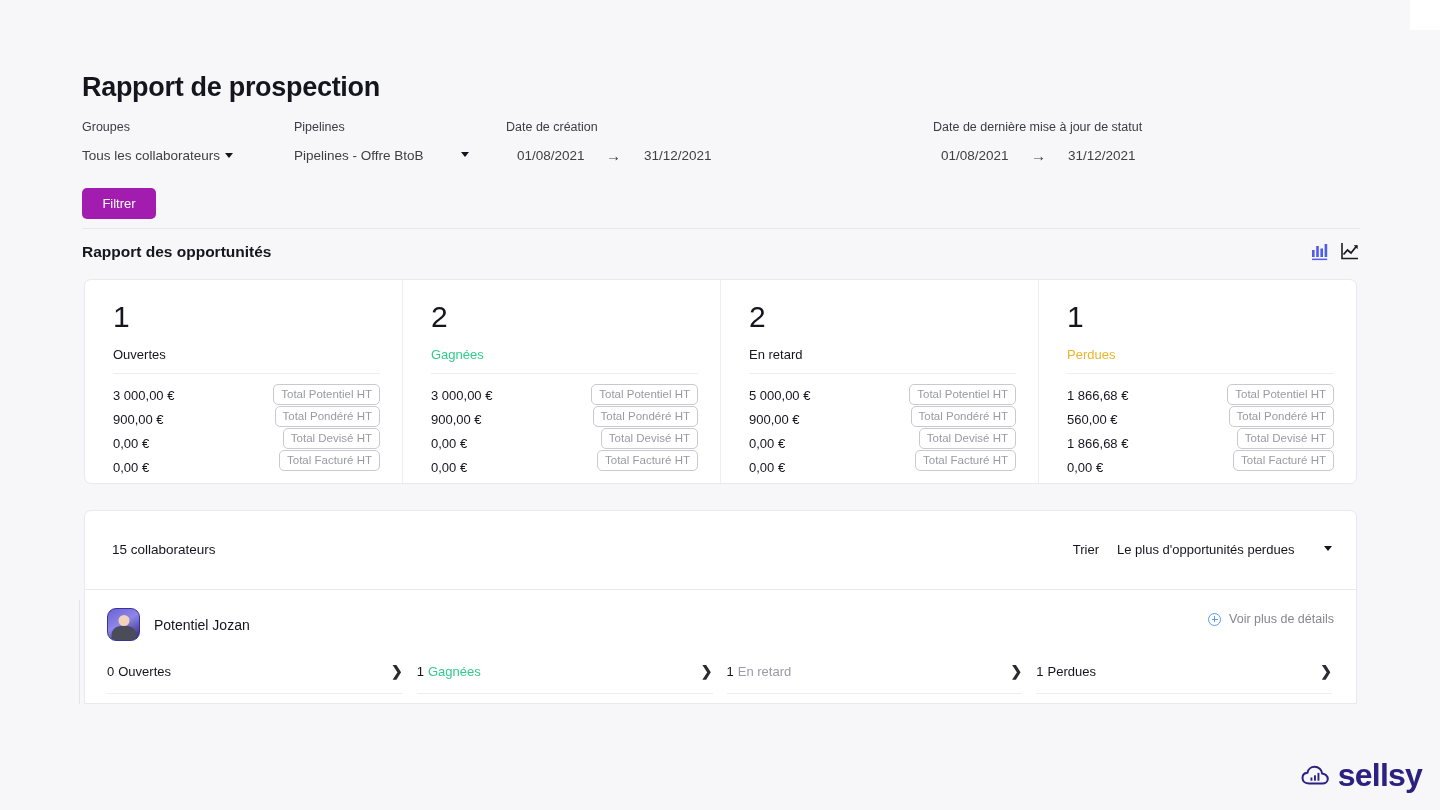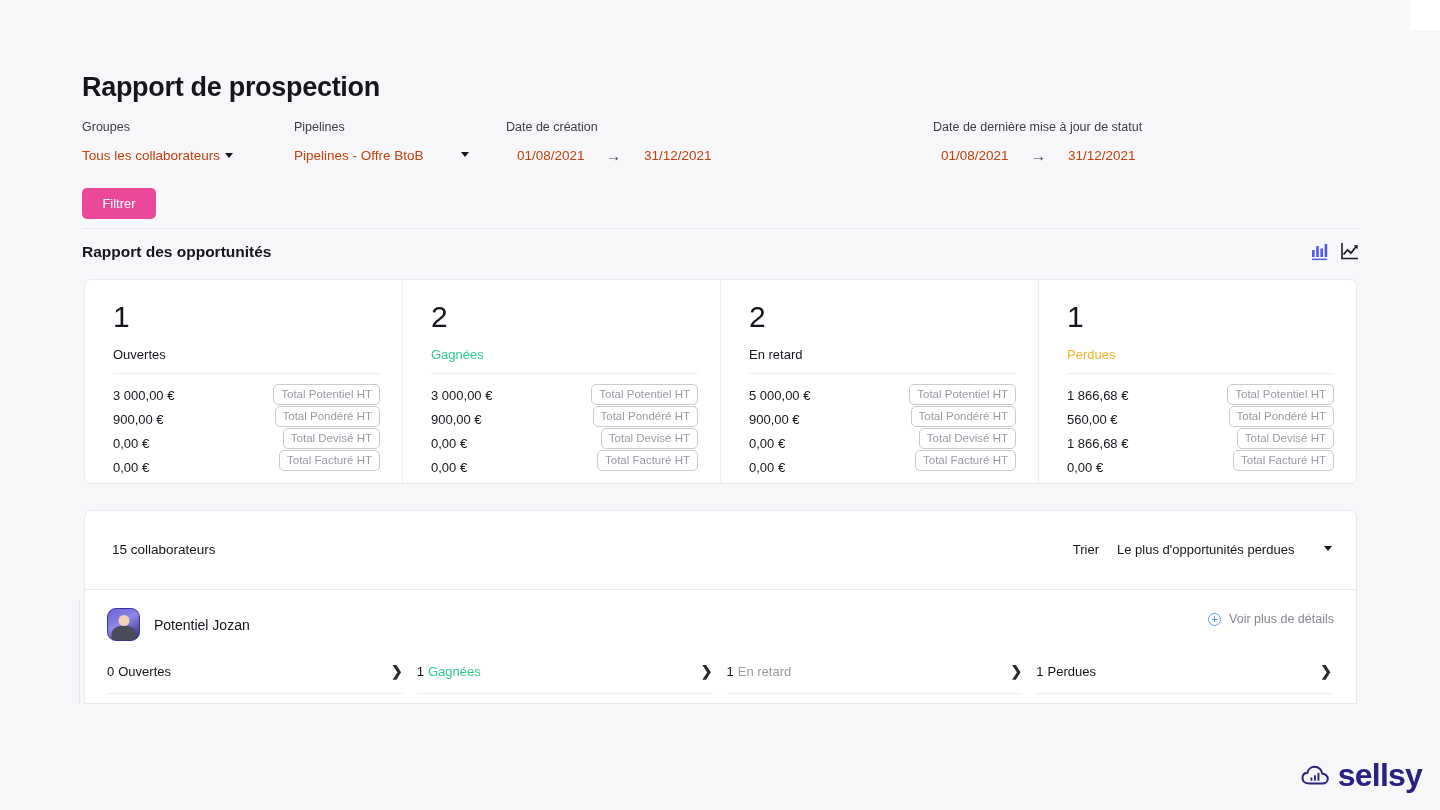--- a/index.html
+++ b/index.html
@@ -23,36 +23,36 @@
     position: absolute; left: 82px; top: 72px;
     font-size: 27px; font-weight: bold; letter-spacing: -0.3px;
     color: #15151d;
   }
 
   .filters { position: absolute; left: 82px; top: 118px; width: 1278px; height: 60px; }
   .f-label {
     position: absolute; font-size: 12.5px; color: #3c3c46; white-space: nowrap;
   }
   .f-value {
-    position: absolute; font-size: 13.5px; color: #c2410c; white-space: nowrap;
+    position: absolute; font-size: 13.5px; color: #404040; white-space: nowrap;
   }
   .caret {
     display: inline-block; width: 0; height: 0;
     border-left: 4.5px solid transparent; border-right: 4.5px solid transparent;
     border-top: 5px solid #15151d; vertical-align: middle;
     margin-left: 5px; position: relative; top: -1px;
   }
   .arrow-sep {
     position: absolute; font-size: 15px; color: #3c3c46;
   }
 
   .filter-btn {
     position: absolute; left: 82px; top: 188px;
     width: 74px; height: 31px;
-    background: #ec4899; color: #fff;
+    background: #a21caf; color: #fff;
     border: none; border-radius: 5px;
     font-family: "Liberation Sans", sans-serif;
     font-size: 13px; cursor: pointer;
   }
 
   .hr-top {
     position: absolute; left: 82px; top: 228px; width: 1278px; height: 1px;
     background: #e6e6eb;
   }
 

